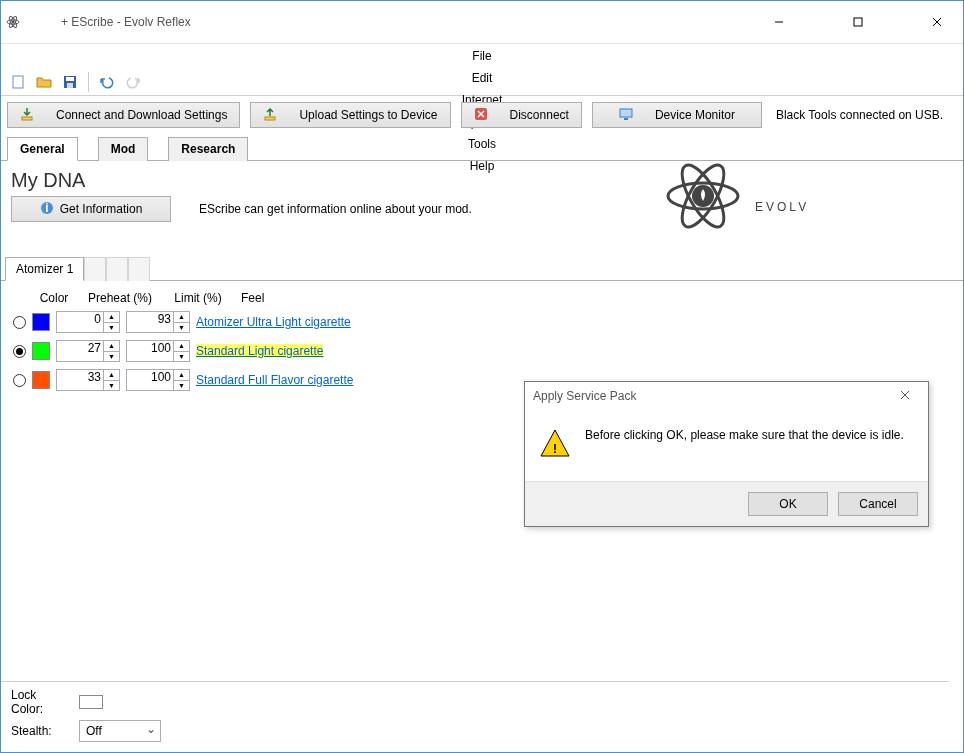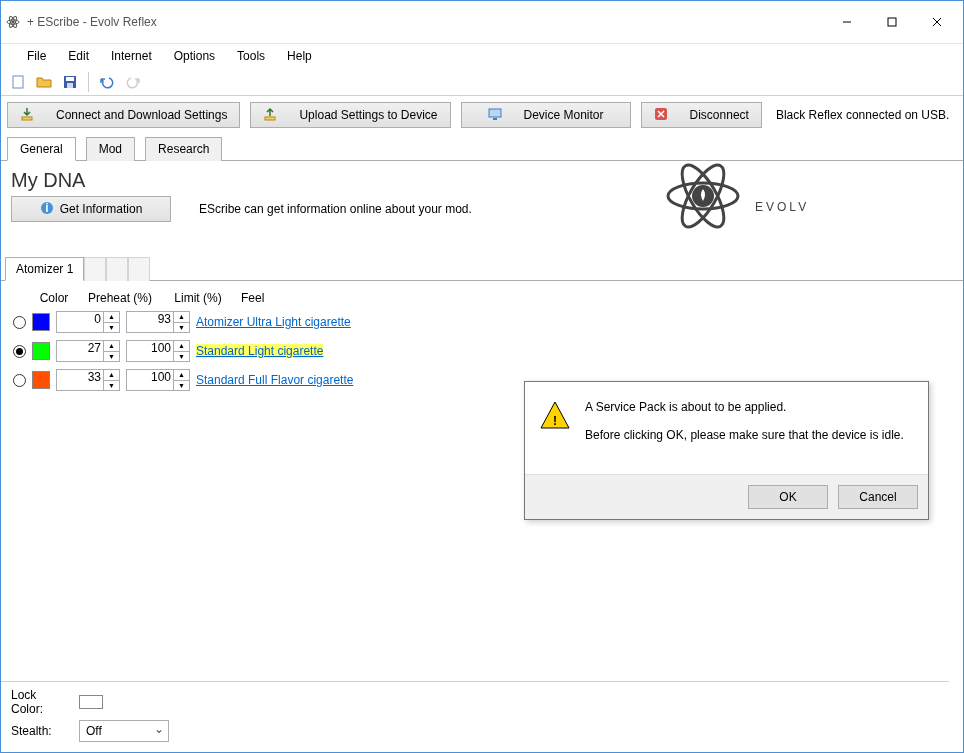--- a/index.html
+++ b/index.html
@@ -1,30 +1,30 @@
 <!DOCTYPE html>
 <html><head>
 <meta charset="utf-8">
 <style>
 * { box-sizing: border-box; margin: 0; padding: 0; font-family: "Segoe UI", Tahoma, sans-serif; font-size: 12px; }
 body { background: #fff; width: 964px; height: 753px; position: relative; overflow: hidden; border: 1px solid #4a90d9; }
-.titlebar { height: 43px; background: #fff; display: flex; align-items: center; padding: 16px 4px; border-bottom: 1px solid #e5e5e5; }
+.titlebar { height: 43px; background: #fff; display: flex; align-items: center; padding: 16px 4px; border-bottom: 1px solid #e5e5e5; gap: 34px; }
 .titlebar .icon { width: 16px; height: 16px; margin-right: 6px; }
 .titlebar .title { flex: 1; color: #555; }
 .titlebar .winbtn { width: 45px; height: 29px; display: flex; align-items: center; justify-content: center; color: #555; }
-.menubar { height: 24px; display: flex; align-items: center; padding: 2px 16px; gap: 2px; }
+.menubar { height: 24px; display: flex; align-items: center; padding: 2px 16px; gap: 2px; flex-direction: column; }
 .menubar .item { padding: 3px 10px; color: #000; }
 .toolbar { height: 28px; display: flex; align-items: center; padding: 2px 6px; gap: 4px; border-bottom: 1px solid #d0d0d0; }
 .toolbar .tbtn { width: 22px; height: 22px; display: flex; align-items: center; justify-content: center; border: 1px solid transparent; }
 .toolbar .sep { width: 1px; height: 20px; background: #ccc; margin: 0 3px; }
 .actionbar { padding: 6px; display: flex; align-items: center; gap: 10px; }
 .actionbar .abtn { height: 26px; padding: 0 12px; background: linear-gradient(#f0f0f0,#e1e1e1); border: 1px solid #adadad; display: flex; align-items: center; gap: 22px; min-width: 195px; justify-content: center; }
 .actionbar .status { margin-left: 4px; color: #000; }
 .tabs { display: flex; padding-left: 6px; border-bottom: 1px solid #adadad; margin-top: 2px; }
-.tab { padding: 4px 12px; border: 1px solid #adadad; border-bottom: none; background: #f0f0f0; margin-right: 10px; position: relative; top: 1px; }
+.tab { padding: 4px 12px; border: 1px solid #adadad; border-bottom: none; background: #f0f0f0; margin-right: 20px; position: relative; top: 1px; font-weight: bold; }
 .tab.active { background: #fff; border-bottom: 1px solid #fff; }
 .section { padding: 8px 10px; }
 .section h2 { font-size: 20px; font-weight: normal; color: #333; margin-bottom: 4px; }
 .sidebtn { height: 26px; width: 160px; background: linear-gradient(#f0f0f0,#e1e1e1); border: 1px solid #adadad; display: flex; align-items: center; justify-content: center; gap: 6px; margin-bottom: 6px; }
 .info-row { display: flex; align-items: center; gap: 28px; }
 .logo-area { position: absolute; right: 20px; top: 150px; }
 .subtabs { display: flex; margin-top: 20px; border-bottom: 1px solid #adadad; padding-left: 4px; }
 .subtab { padding: 4px 10px; border: 1px solid #adadad; border-bottom: none; background: #fff; position: relative; top: 1px; }
 .subtab.active { border-bottom: 1px solid #fff; }
 .subtab.blank { width: 22px; background: #f4f4f4; border-color: #d4d4d4; }
@@ -38,21 +38,21 @@
 .numinput { width: 64px; height: 22px; border: 1px solid #abadb3; text-align: right; padding: 0 18px 0 2px; position: relative; background: #fff; }
 .numinput .spin { position: absolute; right: 0; top: 0; bottom: 0; width: 16px; border-left: 1px solid #abadb3; display: flex; flex-direction: column; }
 .numinput .spin div { flex: 1; display: flex; align-items: center; justify-content: center; font-size: 7px; border-bottom: 1px solid #abadb3; }
 .numinput .spin div:last-child { border-bottom: none; }
 .feel-link { color: #0066cc; text-decoration: underline; }
 .feel-link.hl { background: #ffff66; }
 .bottom-area { position: absolute; bottom: 0; left: 0; right: 14px; border-top: 1px solid #d0d0d0; padding: 6px 10px; }
 .bottom-row { display: flex; align-items: center; gap: 8px; margin-bottom: 4px; }
 .bottom-row label { width: 60px; }
 .color-pick { width: 24px; height: 14px; border: 1px solid #888; background: #fff; }
-.select { width: 90px; height: 22px; border: 1px solid #abadb3; background: #fff; display: flex; align-items: center; padding: 0 6px; position: relative; }
+.select { width: 82px; height: 22px; border: 1px solid #abadb3; background: #fff; display: flex; align-items: center; padding: 0 6px; position: relative; }
 .select::after { content: "⌄"; position: absolute; right: 4px; top: 1px; color: #555; }
 .dialog { position: absolute; left: 523px; top: 380px; width: 405px; background: #fff; border: 1px solid #777; box-shadow: 2px 2px 6px rgba(0,0,0,0.2); }
 .dialog .dtitle { height: 28px; display: flex; align-items: center; padding: 0 8px; color: #555; }
 .dialog .dtitle .dclose { margin-left: auto; width: 30px; text-align: center; color: #555; }
 .dialog .dbody { display: flex; padding: 18px 14px; gap: 14px; }
 .dialog .warn-icon { width: 32px; }
 .dialog .dtext { flex: 1; }
 .dialog .dtext p { margin-bottom: 14px; color: #000; }
 .dialog .dbtns { background: #f0f0f0; padding: 10px; display: flex; justify-content: flex-end; gap: 10px; border-top: 1px solid #dfdfdf; }
 .dialog .dbtn { width: 80px; height: 24px; border: 1px solid #adadad; background: #e1e1e1; display: flex; align-items: center; justify-content: center; }
@@ -138,36 +138,36 @@
         </svg></span>
     <span>Connect and Download Settings</span>
   </div>
   <div class="abtn">
     <span><svg width="14" height="14">
           <path d="M7 9V2M4 5l3-3 3 3" stroke="#2a7a2a" fill="none" stroke-width="1.5"></path>
           <rect x="2" y="10" width="10" height="3" fill="#f2d06b" stroke="#b8860b"></rect>
         </svg></span>
     <span>Upload Settings to Device</span>
   </div>
-  <div class="abtn" style="min-width:170px">
-    <span><svg width="14" height="14">
-          <rect x="1" y="2" width="12" height="8" fill="#bcd6ef" stroke="#3b7fc4"></rect>
-          <line x1="5" y1="12" x2="9" y2="12" stroke="#3b7fc4" stroke-width="2"></line>
-        </svg></span>
-    <span>Device Monitor</span>
-  </div>
   <div class="abtn" style="min-width:120px">
     <span><svg width="14" height="14">
           <rect x="1" y="1" width="12" height="12" rx="2" fill="#d9534f"></rect>
           <line x1="4" y1="4" x2="10" y2="10" stroke="#fff" stroke-width="1.5"></line>
           <line x1="10" y1="4" x2="4" y2="10" stroke="#fff" stroke-width="1.5"></line>
         </svg></span>
     <span>Disconnect</span>
   </div>
-  <span class="status">Black Reflex connected on USB.</span>
+  <div class="abtn" style="min-width:170px">
+    <span><svg width="14" height="14">
+          <rect x="1" y="2" width="12" height="8" fill="#bcd6ef" stroke="#3b7fc4"></rect>
+          <line x1="5" y1="12" x2="9" y2="12" stroke="#3b7fc4" stroke-width="2"></line>
+        </svg></span>
+    <span>Device Monitor</span>
+  </div>
+  <span class="status">Black Tools connected on USB.</span>
 </div>
 
 <div class="tabs">
   <div class="tab active">General</div>
   <div class="tab">Mod</div>
   <div class="tab">Research</div>
 </div>
 
 <div class="section">
   <h2>My DNA</h2>
@@ -262,29 +262,35 @@
   </div>
   <div class="bottom-row">
     <label>Stealth:</label>
     <div class="select">
         <span>Off</span>
       </div>
   </div>
 </div>
 
 <div class="dialog">
+  <div class="dtitle">
+    <span>Apply Service Pack</span>
+    <div class="dclose"><svg width="10" height="10">
+          <line x1="1" y1="1" x2="9" y2="9" stroke="#555"></line>
+          <line x1="9" y1="1" x2="1" y2="9" stroke="#555"></line>
+        </svg></div>
+  </div>
   <div class="dbody">
     <div class="warn-icon">
       <svg width="32" height="32">
           <polygon points="16,2 30,28 2,28" fill="#ffd200" stroke="#000" stroke-width="1"></polygon>
           <text x="16" y="25" text-anchor="middle" font-size="20" font-weight="bold" fill="#000">!</text>
         </svg>
     </div>
     <div class="dtext">
-      <p>A Service Pack is about to be applied.</p>
       <p>Before clicking OK, please make sure that the device is idle.</p>
     </div>
   </div>
   <div class="dbtns">
     <div class="dbtn">OK</div>
     <div class="dbtn">Cancel</div>
   </div>
 </div>
 
 </body></html>

